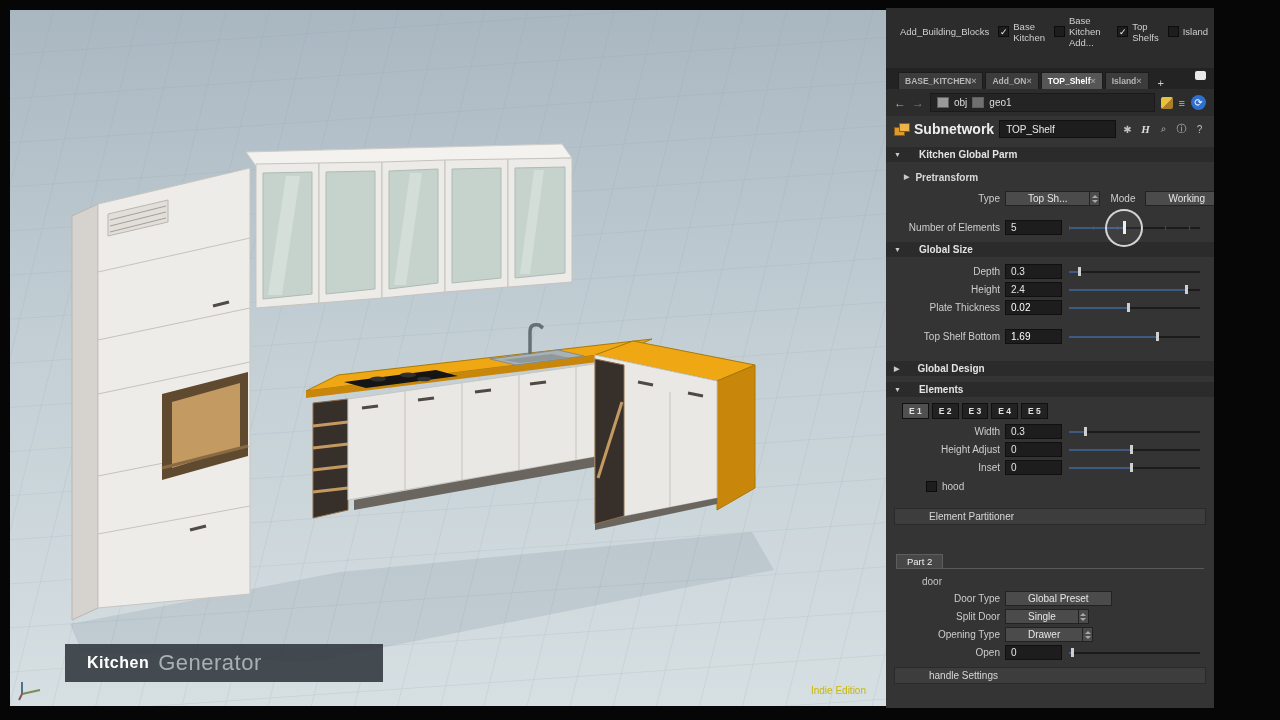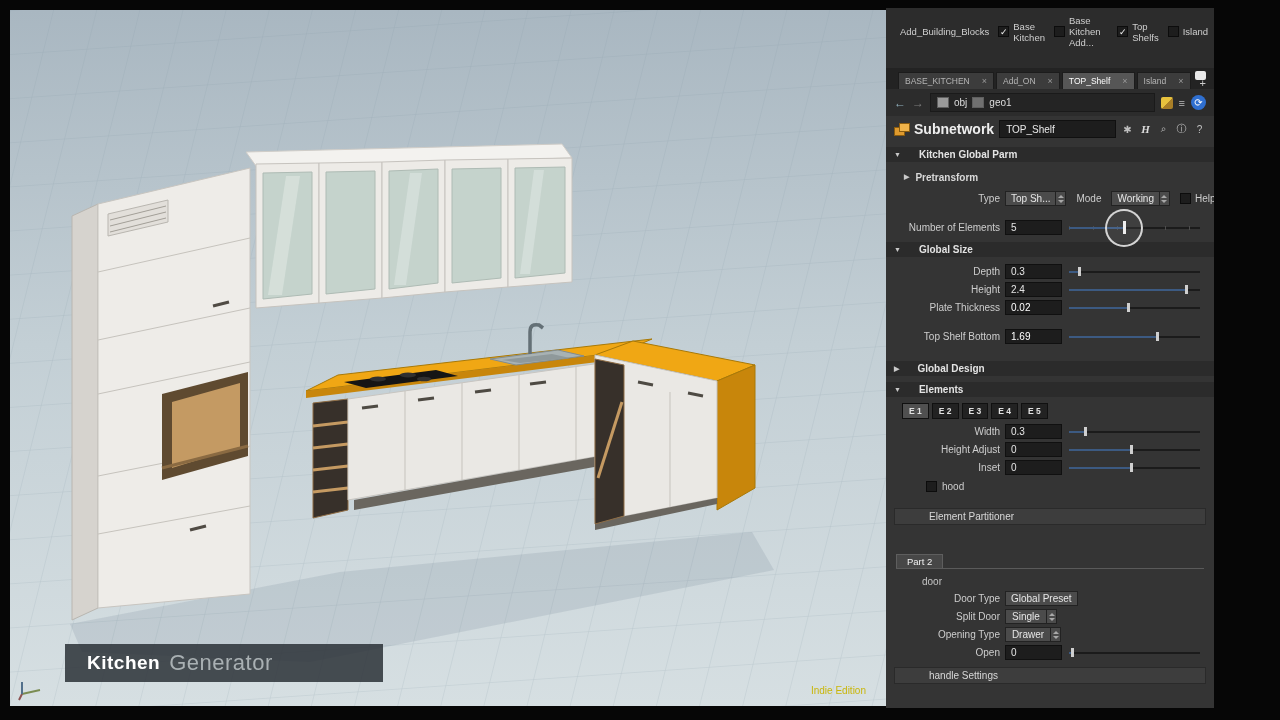--- a/index.html
+++ b/index.html
@@ -5,34 +5,34 @@
   html,body{margin:0;padding:0}
   body{width:1280px;height:720px;background:#060606;position:relative;overflow:hidden;
        font-family:"Liberation Sans",sans-serif;color:#ccc}
 
   
   .viewport{position:absolute;left:10px;top:10px;width:876px;height:696px;overflow:hidden;
             background:linear-gradient(180deg,#a9b7c1 0%,#c3cfd5 48%,#d6dfe2 100%)}
   .scene{position:absolute;left:0;top:0}
   .vp-title{position:absolute;left:55px;bottom:24px;width:296px;height:38px;background:rgba(40,46,52,.84);
             display:flex;align-items:center;padding-left:22px;gap:9px}
-  .vp-title .t1{color:#fff;font-weight:bold;font-size:19px;letter-spacing:.5px}
+  .vp-title .t1{color:#fff;font-weight:bold;font-size:16px;letter-spacing:.5px}
   .vp-title .t2{color:#a9b0b3;font-size:22px;letter-spacing:.5px}
   .indie{position:absolute;right:20px;bottom:10px;color:#c9b60b;font-size:10px}
   .gizmo{position:absolute;left:6px;bottom:4px}
 
   
   .panel{position:absolute;left:886px;top:8px;width:328px;height:700px;background:#343434;
          font-size:10px;overflow:hidden}
   .top-zone{background:#2c2c2c}
   .togglebar{display:flex;align-items:center;gap:9px;padding:7px 6px 5px 14px;font-size:9.5px;color:#cfcfcf}
   .tb-item{display:flex;align-items:center;gap:4px}
   .gap{height:15px}
   .tabbar{display:flex;align-items:flex-end;gap:2px;background:#232323;padding:2px 6px 0 12px;height:19px;position:relative}
-  .tab{display:flex;align-items:center;gap:12px;background:#3c3c3c;color:#b5b5b5;font-size:8.5px;font-weight:normal;
+  .tab{display:flex;align-items:center;gap:0;background:#3c3c3c;color:#b5b5b5;font-size:8.5px;font-weight:bold;
        padding:0 6px;height:16px;border:1px solid #1c1c1c;border-bottom:none}
   .tab.active{background:#565656;color:#fff}
   .tab .x{color:#999;font-size:9px}
   .addtab{color:#ccc;font-size:11px;margin-left:4px;padding:0 3px}
   .float-icon{position:absolute;right:8px;top:3px;width:11px;height:9px;background:#e9e9e9;border-radius:2px}
   .navrow{display:flex;align-items:center;gap:6px;padding:4px 8px;position:relative}
   .arrow{font-size:12px;color:#92b2bf}
   .arrow.fwd{color:#7e7e7e}
   .pathfield{flex:1;display:flex;align-items:center;gap:5px;background:#242424;border:1px solid #1a1a1a;
              height:17px;padding:0 6px;color:#ddd}
@@ -69,21 +69,21 @@
   .slider .track{position:absolute;left:0;right:0;top:7px;height:2px;background:#1b1b1b}
   .slider .fill{position:absolute;left:0;top:7px;height:2px;background:#3c5a82;width:calc(var(--f,0)*100%)}
   .slider .handle{position:absolute;top:3px;width:3px;height:9px;background:#cfcfcf;left:calc(var(--f,0)*100%);margin-left:-1px}
   .slider .handle.tall{top:1px;height:13px;background:#eee}
   .slider .tickmarks{position:absolute;left:0;right:0;top:6px;height:4px;
         background:repeating-linear-gradient(90deg,#4d4d4d 0 1px,transparent 1px 24px)}
   .slider .ring{position:absolute;top:50%;left:calc(var(--f,0)*100%);width:34px;height:34px;
         border:2px solid rgba(238,238,238,.85);border-radius:50%;transform:translate(-50%,-50%);
         background:rgba(255,255,255,.06);z-index:3}
   .dd{height:15px;background:#4b4b4b;border:1px solid #222;color:#e6e6e6;display:inline-flex;align-items:center;
-      justify-content:center;padding:0 5px;flex-shrink:0;box-sizing:border-box}
+      justify-content:center;padding:0 22px;flex-shrink:0;box-sizing:border-box}
   .dd.w52{min-width:50px}.dd.w48{min-width:46px}.dd.w72{min-width:68px}.dd.w44{min-width:42px}
   .spin{width:10px;height:15px;background:#4b4b4b;border:1px solid #222;border-left:none;display:inline-flex;
         flex-direction:column;align-items:center;justify-content:center;gap:2px;flex-shrink:0;margin-right:2px;box-sizing:border-box}
   .spin i{width:0;height:0;border-left:3px solid transparent;border-right:3px solid transparent}
   .spin .up{border-bottom:3px solid #a8a8a8}
   .spin .dn{border-top:3px solid #a8a8a8}
   .cb{width:11px;height:11px;background:#1d1d1d;border:1px solid #0c0c0c;color:#f4f4f4;font-size:9px;
       line-height:10px;text-align:center;flex-shrink:0;display:inline-block;box-sizing:border-box}
   .cblabel{margin:0 8px 0 4px;color:#cdcdcd}
   .cbrow{display:flex;align-items:center;gap:5px;margin:3px 14px 14px 40px;height:15px}

